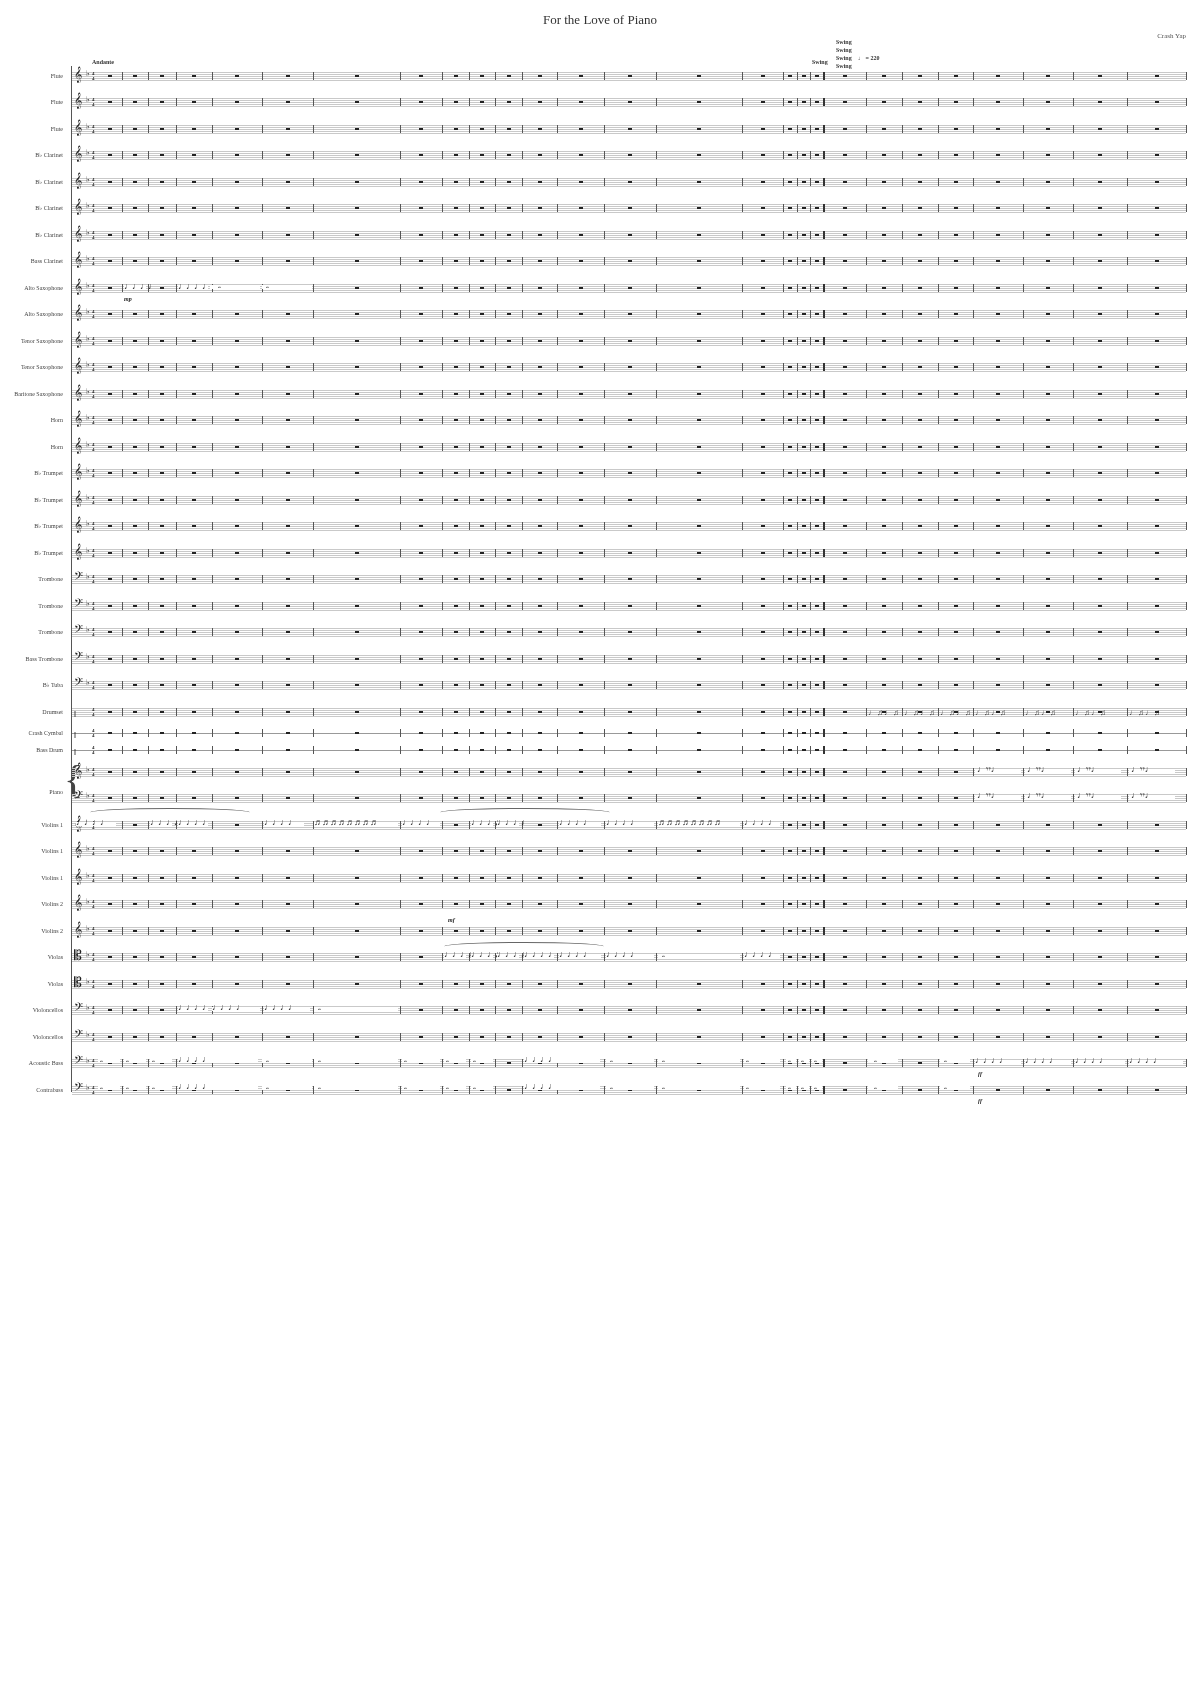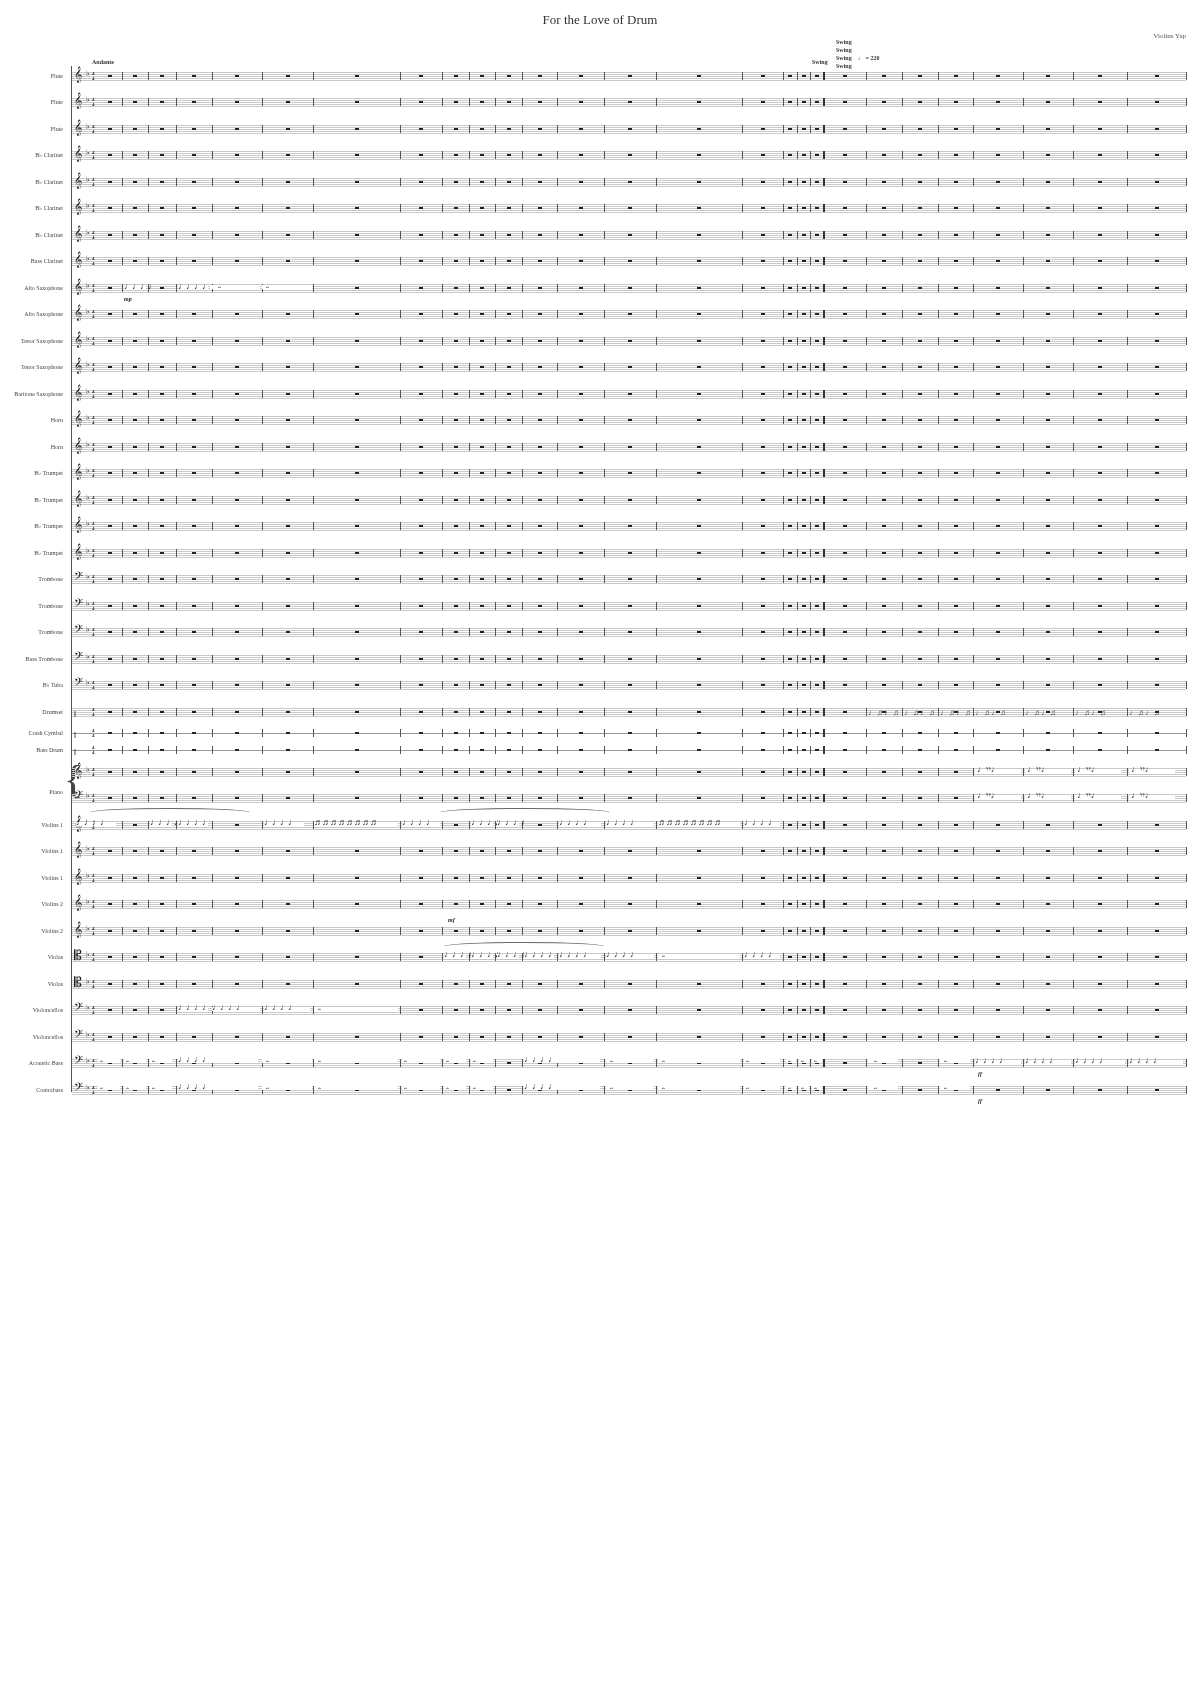--- a/index.html
+++ b/index.html
@@ -23,22 +23,22 @@
   .whole { position: absolute; top: 1px; font-size: 7px; color: #222; }
   .dyn { position: absolute; font-size: 6px; font-style: italic; font-weight: bold; color: #222; }
   .slur { position: absolute; height: 8px; border-top: 1px solid #666; border-radius: 50% 50% 0 0; }
   .rhythm { position: absolute; top: -10px; font-size: 8px; color: #333; white-space: nowrap; letter-spacing: 1px; }
   .chord { position: absolute; top: -2px; font-size: 9px; color: #222; white-space: nowrap; }
   .brace { position: absolute; left: 64px; font-size: 40px; color: #444; line-height: 40px; }
 </style>
 </head>
 <body>
 
-<div class="title">For the Love of Drum</div>
-<div class="composer">Violins Yap</div>
+<div class="title">For the Love of Piano</div>
+<div class="composer">Crash Yap</div>
 <div class="tempo" style="left:92px; top:58px;">Andante</div>
 
 <div class="tempo" style="left:812px; top:58px;">Swing</div>
 <div class="tempo" style="left:836px; top:38px;">
   <div>Swing</div>
   <div>Swing</div>
   <div>Swing</div>
   <div>Swing</div>
 </div>
 <div class="tempo" style="left:858px; top:54px;">♩ = 220</div>

